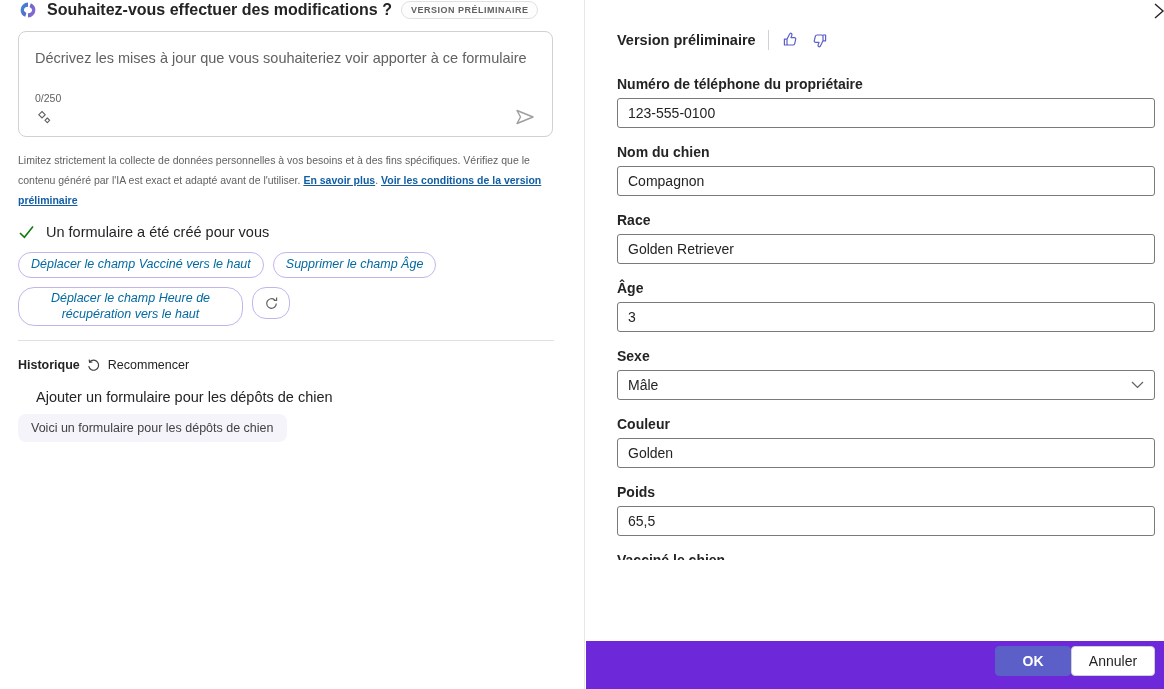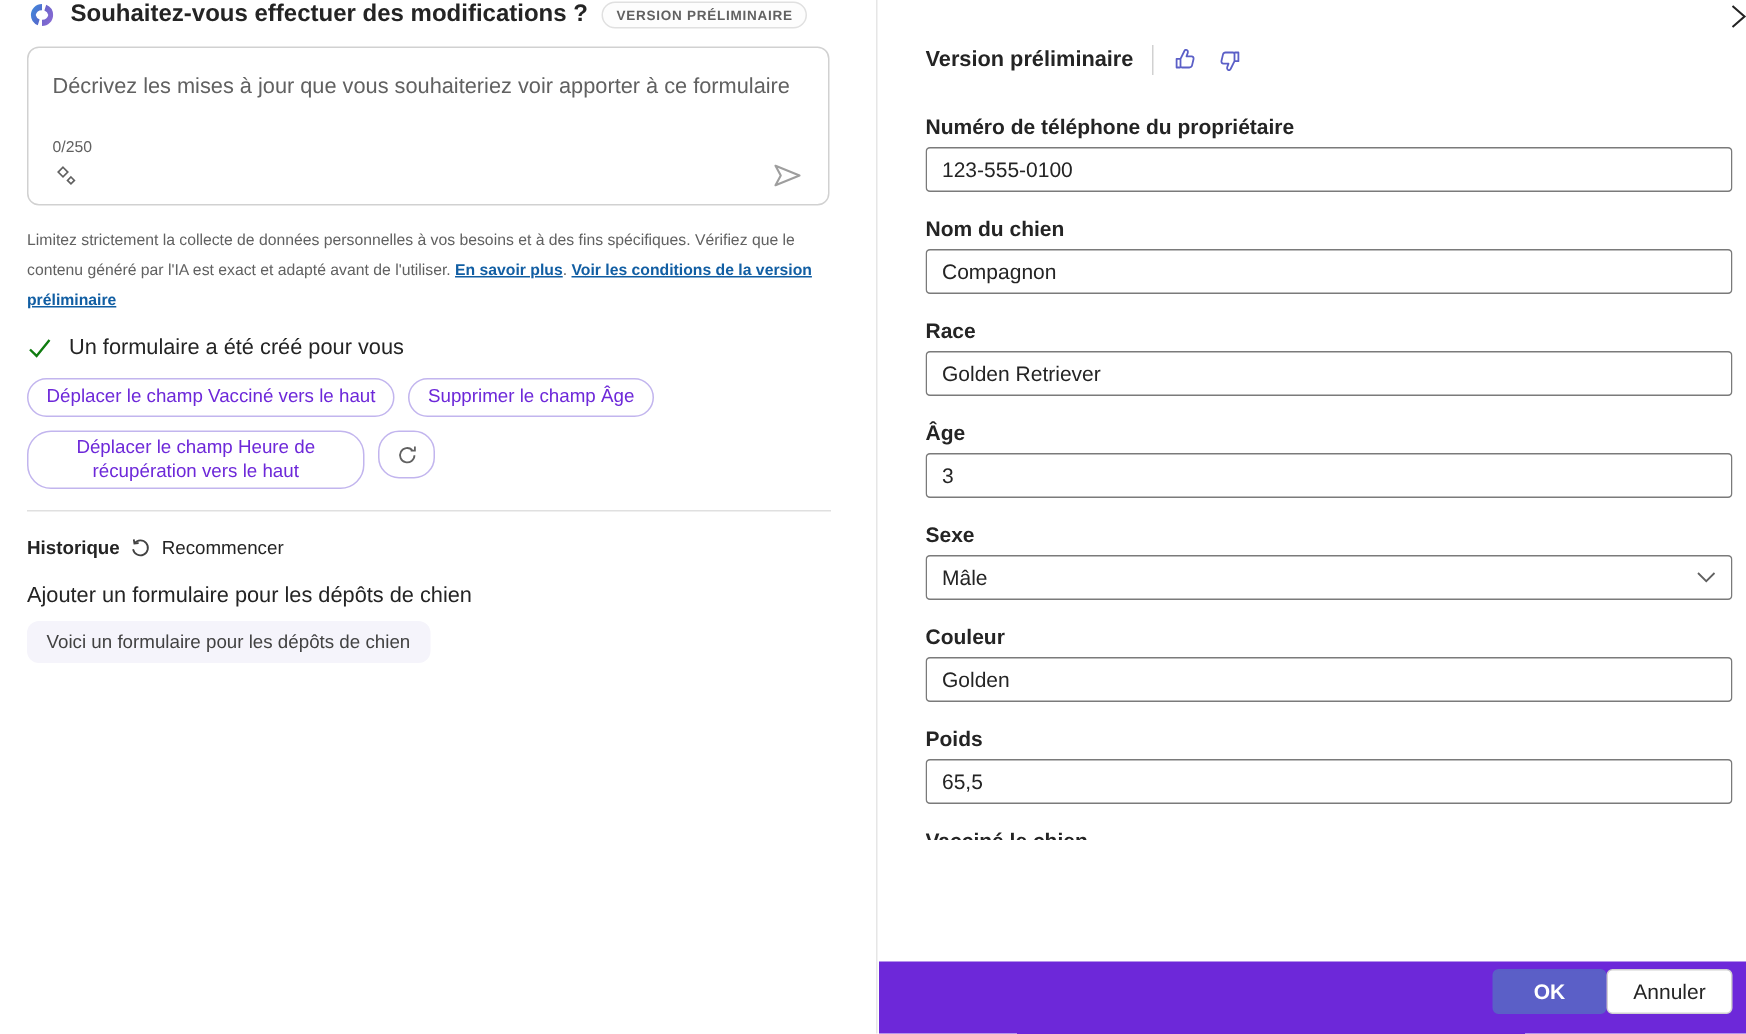--- a/index.html
+++ b/index.html
@@ -23,32 +23,32 @@
   .icon-btn { background:none; border:none; cursor:pointer; padding:2px; line-height:0; }
 
   .disclaimer { margin-top:13px; font-size:10.5px; line-height:20px; color:#616161; }
   .disclaimer a { color:#115EA3; font-weight:700; text-decoration:underline; cursor:pointer; }
 
   .status-row { margin-top:14px; display:flex; align-items:center; gap:11px; }
   .status-text { font-size:14.5px; color:#242424; }
 
   .chips { margin-top:12px; display:flex; flex-wrap:wrap; gap:9px; width:420px; }
   .chip { border:1px solid #C2B5EE; background:#fff; border-radius:14px; min-height:26px;
-    padding:3px 12px; font-size:12.5px; color:#6d28d9; font-family:inherit; cursor:pointer;
-    display:inline-flex; align-items:center; justify-content:center; text-align:center; line-height:1.25; }
+    padding:3px 12px; font-size:12.5px; color:#0369a1; font-family:inherit; cursor:pointer;
+    display:inline-flex; align-items:center; justify-content:center; text-align:center; line-height:1.25;font-style:italic; }
   .chip.two-line { width:225px; border-radius:16px; }
   .chip.icon-chip { width:38px; height:32px; border-radius:14px; }
 
   .divider-h { margin-top:14px; border:none; border-top:1px solid #E0E0E0; width:536px; }
 
   .history-row { margin-top:17px; display:flex; align-items:center; gap:7px; }
   .history-label { font-size:12.5px; font-weight:700; color:#242424; }
   .restart-link { font-size:12.5px; color:#242424; cursor:pointer; }
 
-  .user-msg { margin-top:17px; font-size:14.5px; color:#242424; }
+  .user-msg { margin-top:17px; font-size:14.5px; color:#242424;margin-left:18px; }
   .bot-bubble { margin-top:9px; display:inline-block; background:#F5F4FB; border-radius:8px;
     padding:7px 13px; font-size:12.5px; color:#424242; }
 
   
   .right-panel { position:absolute; left:586px; top:0; width:578px; height:689px; background:#fff; }
   .collapse-chevron { position:absolute; top:2px; right:-3px; cursor:pointer; line-height:0; }
   .rp-content { position:absolute; left:31px; right:9px; top:0; bottom:0; overflow:hidden; }
   .rp-header { margin-top:30px; display:flex; align-items:center; gap:12px; }
   .rp-title { font-size:14.5px; font-weight:700; color:#242424; }
   .vdiv { width:1px; height:20px; background:#D1D1D1; }

